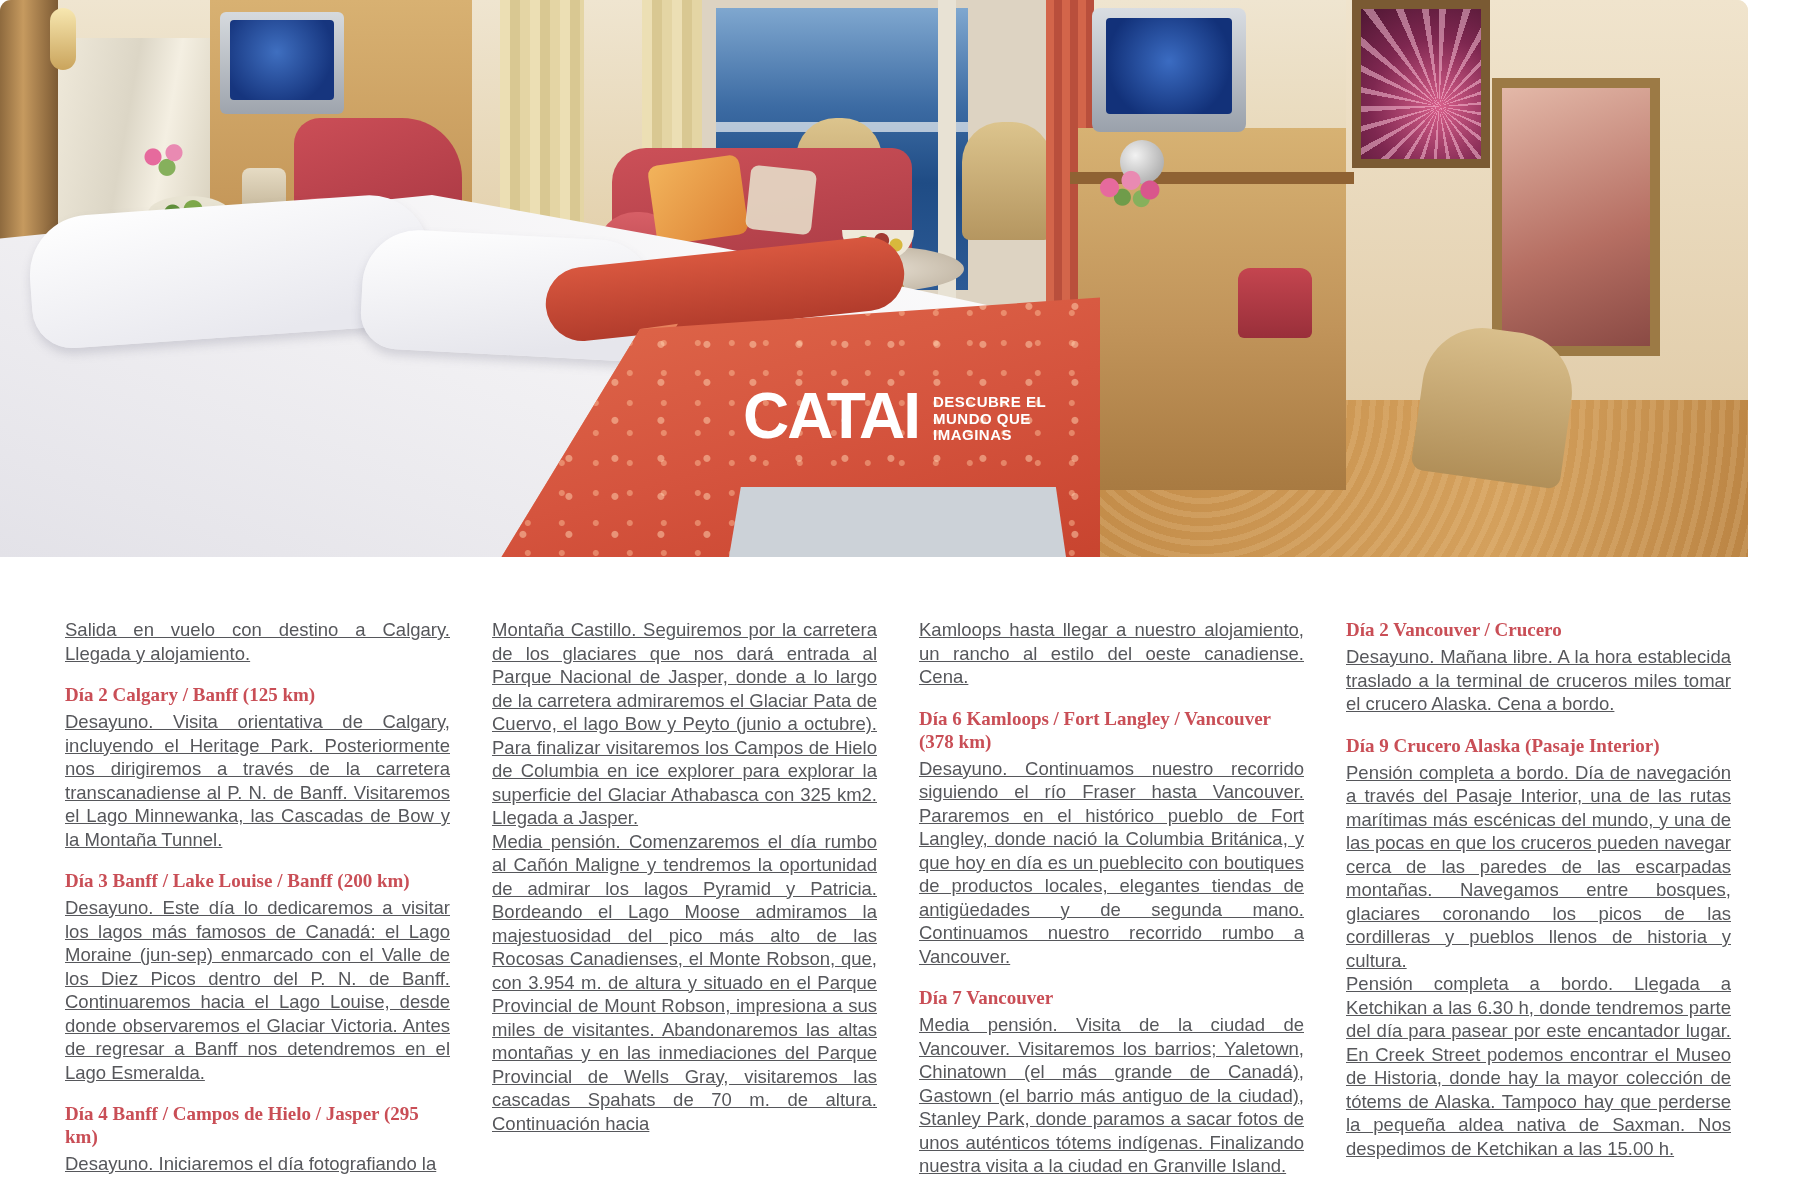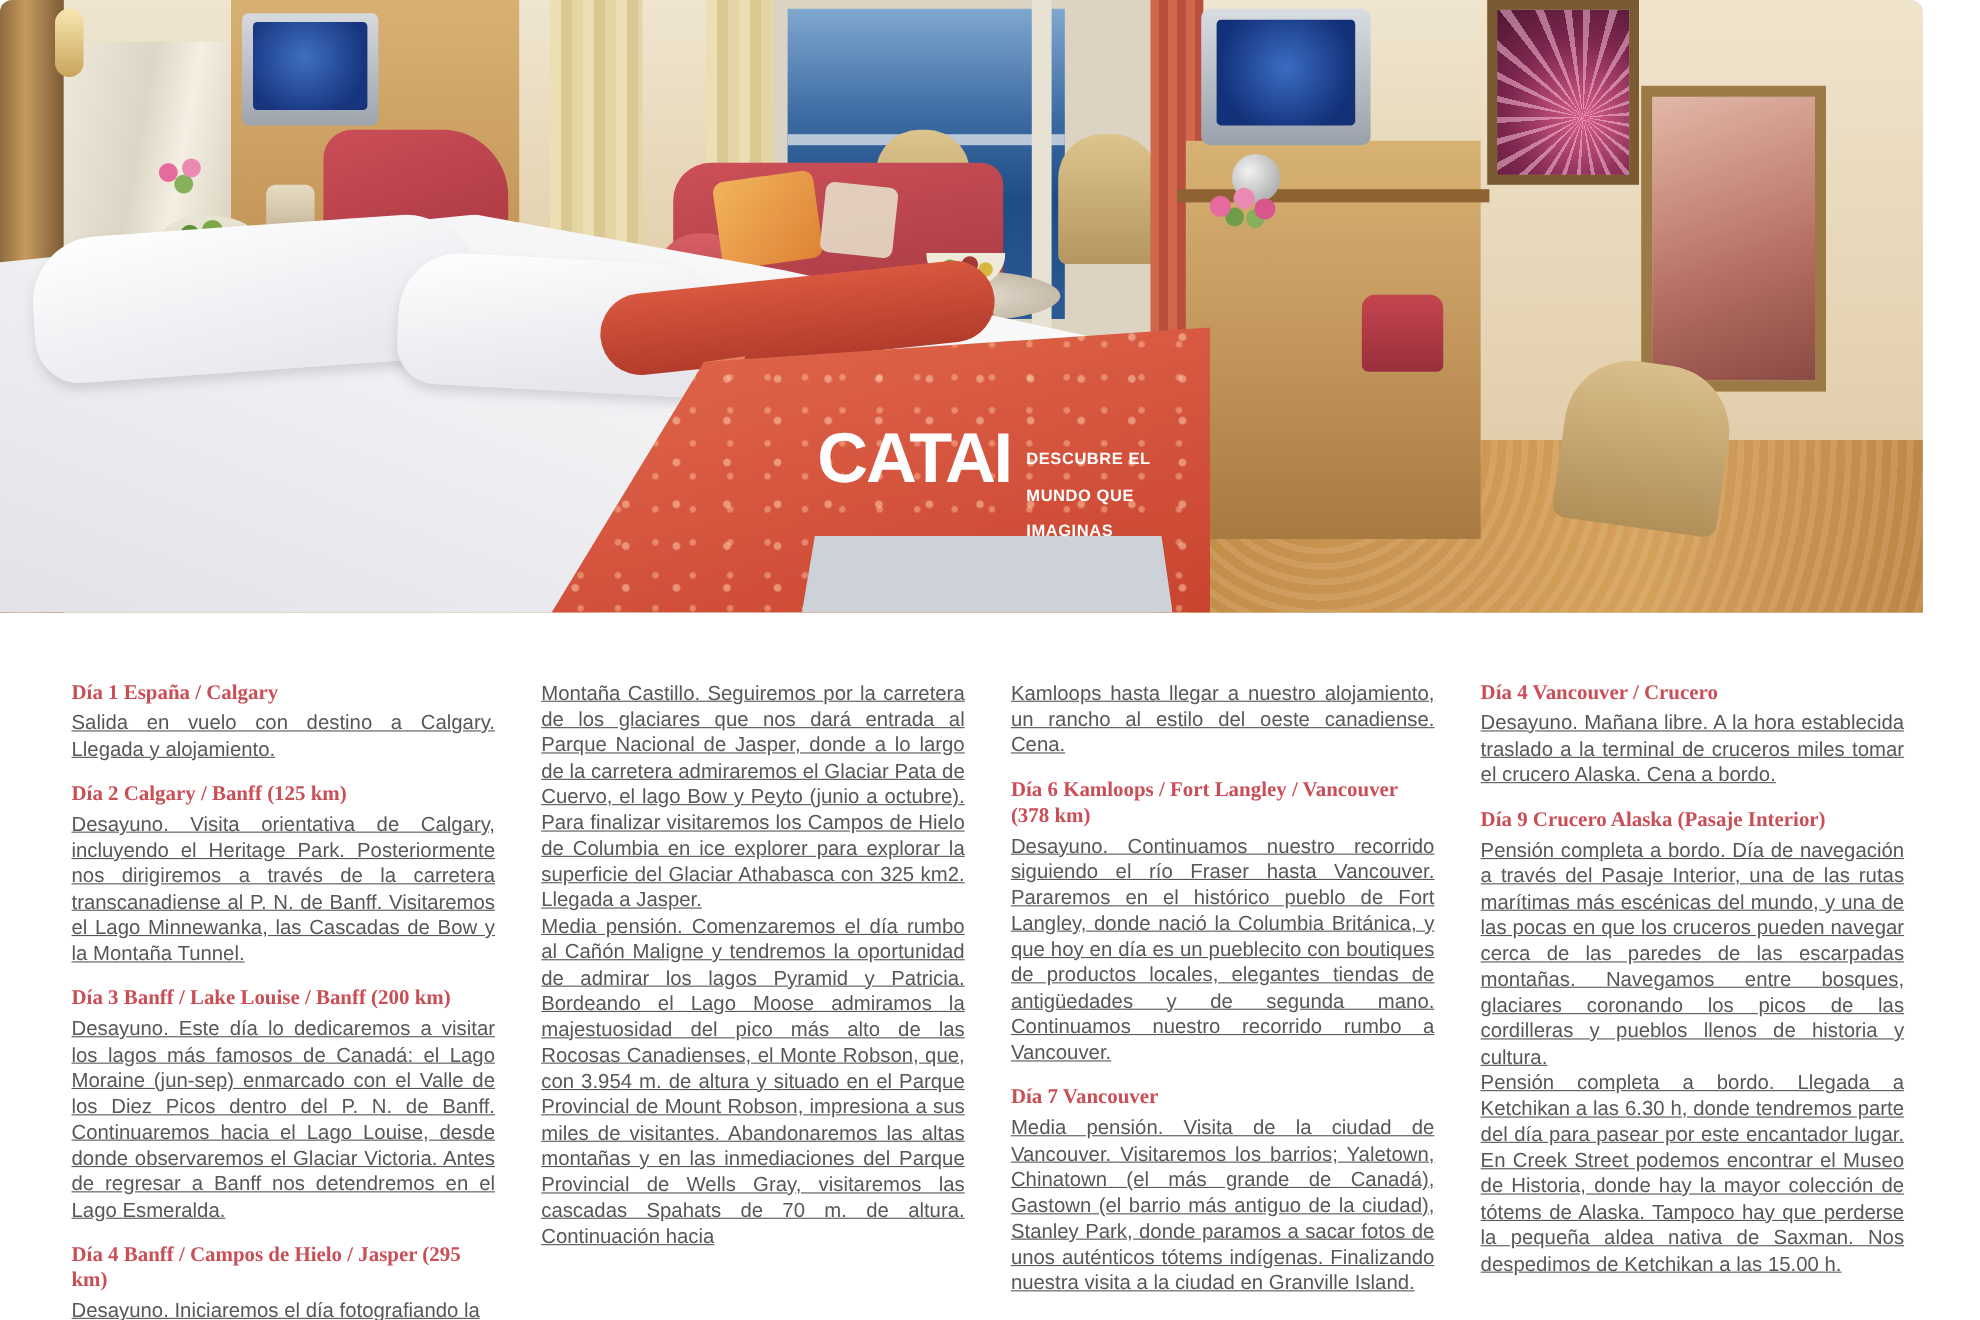--- a/index.html
+++ b/index.html
@@ -110,21 +110,21 @@
          clip-path:polygon(27% 13%,100% 1%,100% 100%,5% 100%);}
   .placeholder-box{left:729px;top:487px;width:337px;height:70px;background:#ccd2d8;
          clip-path:polygon(3.5% 0,97% 0,100% 100%,0 100%);}
 
   
   .logo-wrap{position:absolute;left:743px;top:390px;display:flex;align-items:flex-start;color:#ffffff;}
   .logo-main{font-family:"Liberation Sans",sans-serif;font-weight:800;font-size:64px;line-height:52px;
              letter-spacing:-2px;}
   .logo-tagline{margin-left:14px;margin-top:4px;font-weight:bold;font-size:15px;line-height:16.5px;
              letter-spacing:.5px;}
-  .logo-tagline span{display:block;margin-top:16px;}
+  .logo-tagline span{display:block;}
 
   
   .col{position:absolute;top:618px;width:385px;}
   .col1{left:65px;} .col2{left:492px;} .col3{left:919px;} .col4{left:1346px;}
   .day-heading{font-family:"Liberation Serif",serif;font-weight:bold;font-size:19px;line-height:23px;
                color:#c94e56;margin:18px 0 4px 0;}
   .col > .day-heading:first-child, .col > .day-para:first-child{margin-top:0;}
   .day-para{font-family:"Liberation Sans",sans-serif;font-size:18.5px;line-height:23.5px;color:#56575b;
             text-align:justify;margin:0;text-decoration:underline;}
 </style>
@@ -187,21 +187,20 @@
   <div class="logo-wrap">
     <div class="logo-main">CATAI</div>
     <div class="logo-tagline">
       <span>DESCUBRE EL</span>
       <span>MUNDO QUE</span>
       <span>IMAGINAS</span>
     </div>
   </div>
 
   <div class="col col1">
-    <h3 class="day-heading">Día 1 España / Calgary</h3>
     <p class="day-para">Salida en vuelo con destino a Calgary. Llegada y alojamiento.</p>
     <h3 class="day-heading">Día 2 Calgary / Banff (125 km)</h3>
     <p class="day-para">Desayuno. Visita orientativa de Calgary, incluyendo el Heritage Park. Posteriormente nos dirigiremos a través de la carretera transcanadiense al P. N. de Banff. Visitaremos el Lago Minnewanka, las Cascadas de Bow y la Montaña Tunnel.</p>
     <h3 class="day-heading">Día 3 Banff / Lake Louise / Banff (200 km)</h3>
     <p class="day-para">Desayuno. Este día lo dedicaremos a visitar los lagos más famosos de Canadá: el Lago Moraine (jun-sep) enmarcado con el Valle de los Diez Picos dentro del P. N. de Banff. Continuaremos hacia el Lago Louise, desde donde observaremos el Glaciar Victoria. Antes de regresar a Banff nos detendremos en el Lago Esmeralda.</p>
     <h3 class="day-heading">Día 4 Banff / Campos de Hielo / Jasper (295 km)</h3>
     <p class="day-para">Desayuno. Iniciaremos el día fotografiando la</p>
   </div>
 
   <div class="col col2">
@@ -211,20 +210,20 @@
 
   <div class="col col3">
     <p class="day-para">Kamloops hasta llegar a nuestro alojamiento, un rancho al estilo del oeste canadiense. Cena.</p>
     <h3 class="day-heading">Día 6 Kamloops / Fort Langley / Vancouver (378 km)</h3>
     <p class="day-para">Desayuno. Continuamos nuestro recorrido siguiendo el río Fraser hasta Vancouver. Pararemos en el histórico pueblo de Fort Langley, donde nació la Columbia Británica, y que hoy en día es un pueblecito con boutiques de productos locales, elegantes tiendas de antigüedades y de segunda mano. Continuamos nuestro recorrido rumbo a Vancouver.</p>
     <h3 class="day-heading">Día 7 Vancouver</h3>
     <p class="day-para">Media pensión. Visita de la ciudad de Vancouver. Visitaremos los barrios; Yaletown, Chinatown (el más grande de Canadá), Gastown (el barrio más antiguo de la ciudad), Stanley Park, donde paramos a sacar fotos de unos auténticos tótems indígenas. Finalizando nuestra visita a la ciudad en Granville Island.</p>
   </div>
 
   <div class="col col4">
-    <h3 class="day-heading">Día 4 Vancouver / Crucero</h3>
+    <h3 class="day-heading">Día 2 Vancouver / Crucero</h3>
     <p class="day-para">Desayuno. Mañana libre. A la hora establecida traslado a la terminal de cruceros miles tomar el crucero Alaska. Cena a bordo.</p>
     <h3 class="day-heading">Día 9 Crucero Alaska (Pasaje Interior)</h3>
     <p class="day-para">Pensión completa a bordo. Día de navegación a través del Pasaje Interior, una de las rutas marítimas más escénicas del mundo, y una de las pocas en que los cruceros pueden navegar cerca de las paredes de las escarpadas montañas. Navegamos entre bosques, glaciares coronando los picos de las cordilleras y pueblos llenos de historia y cultura.</p>
     <p class="day-para">Pensión completa a bordo. Llegada a Ketchikan a las 6.30 h, donde tendremos parte del día para pasear por este encantador lugar. En Creek Street podemos encontrar el Museo de Historia, donde hay la mayor colección de tótems de Alaska. Tampoco hay que perderse la pequeña aldea nativa de Saxman. Nos despedimos de Ketchikan a las 15.00 h.</p>
   </div>
 
 </div>
 
 </body></html>

